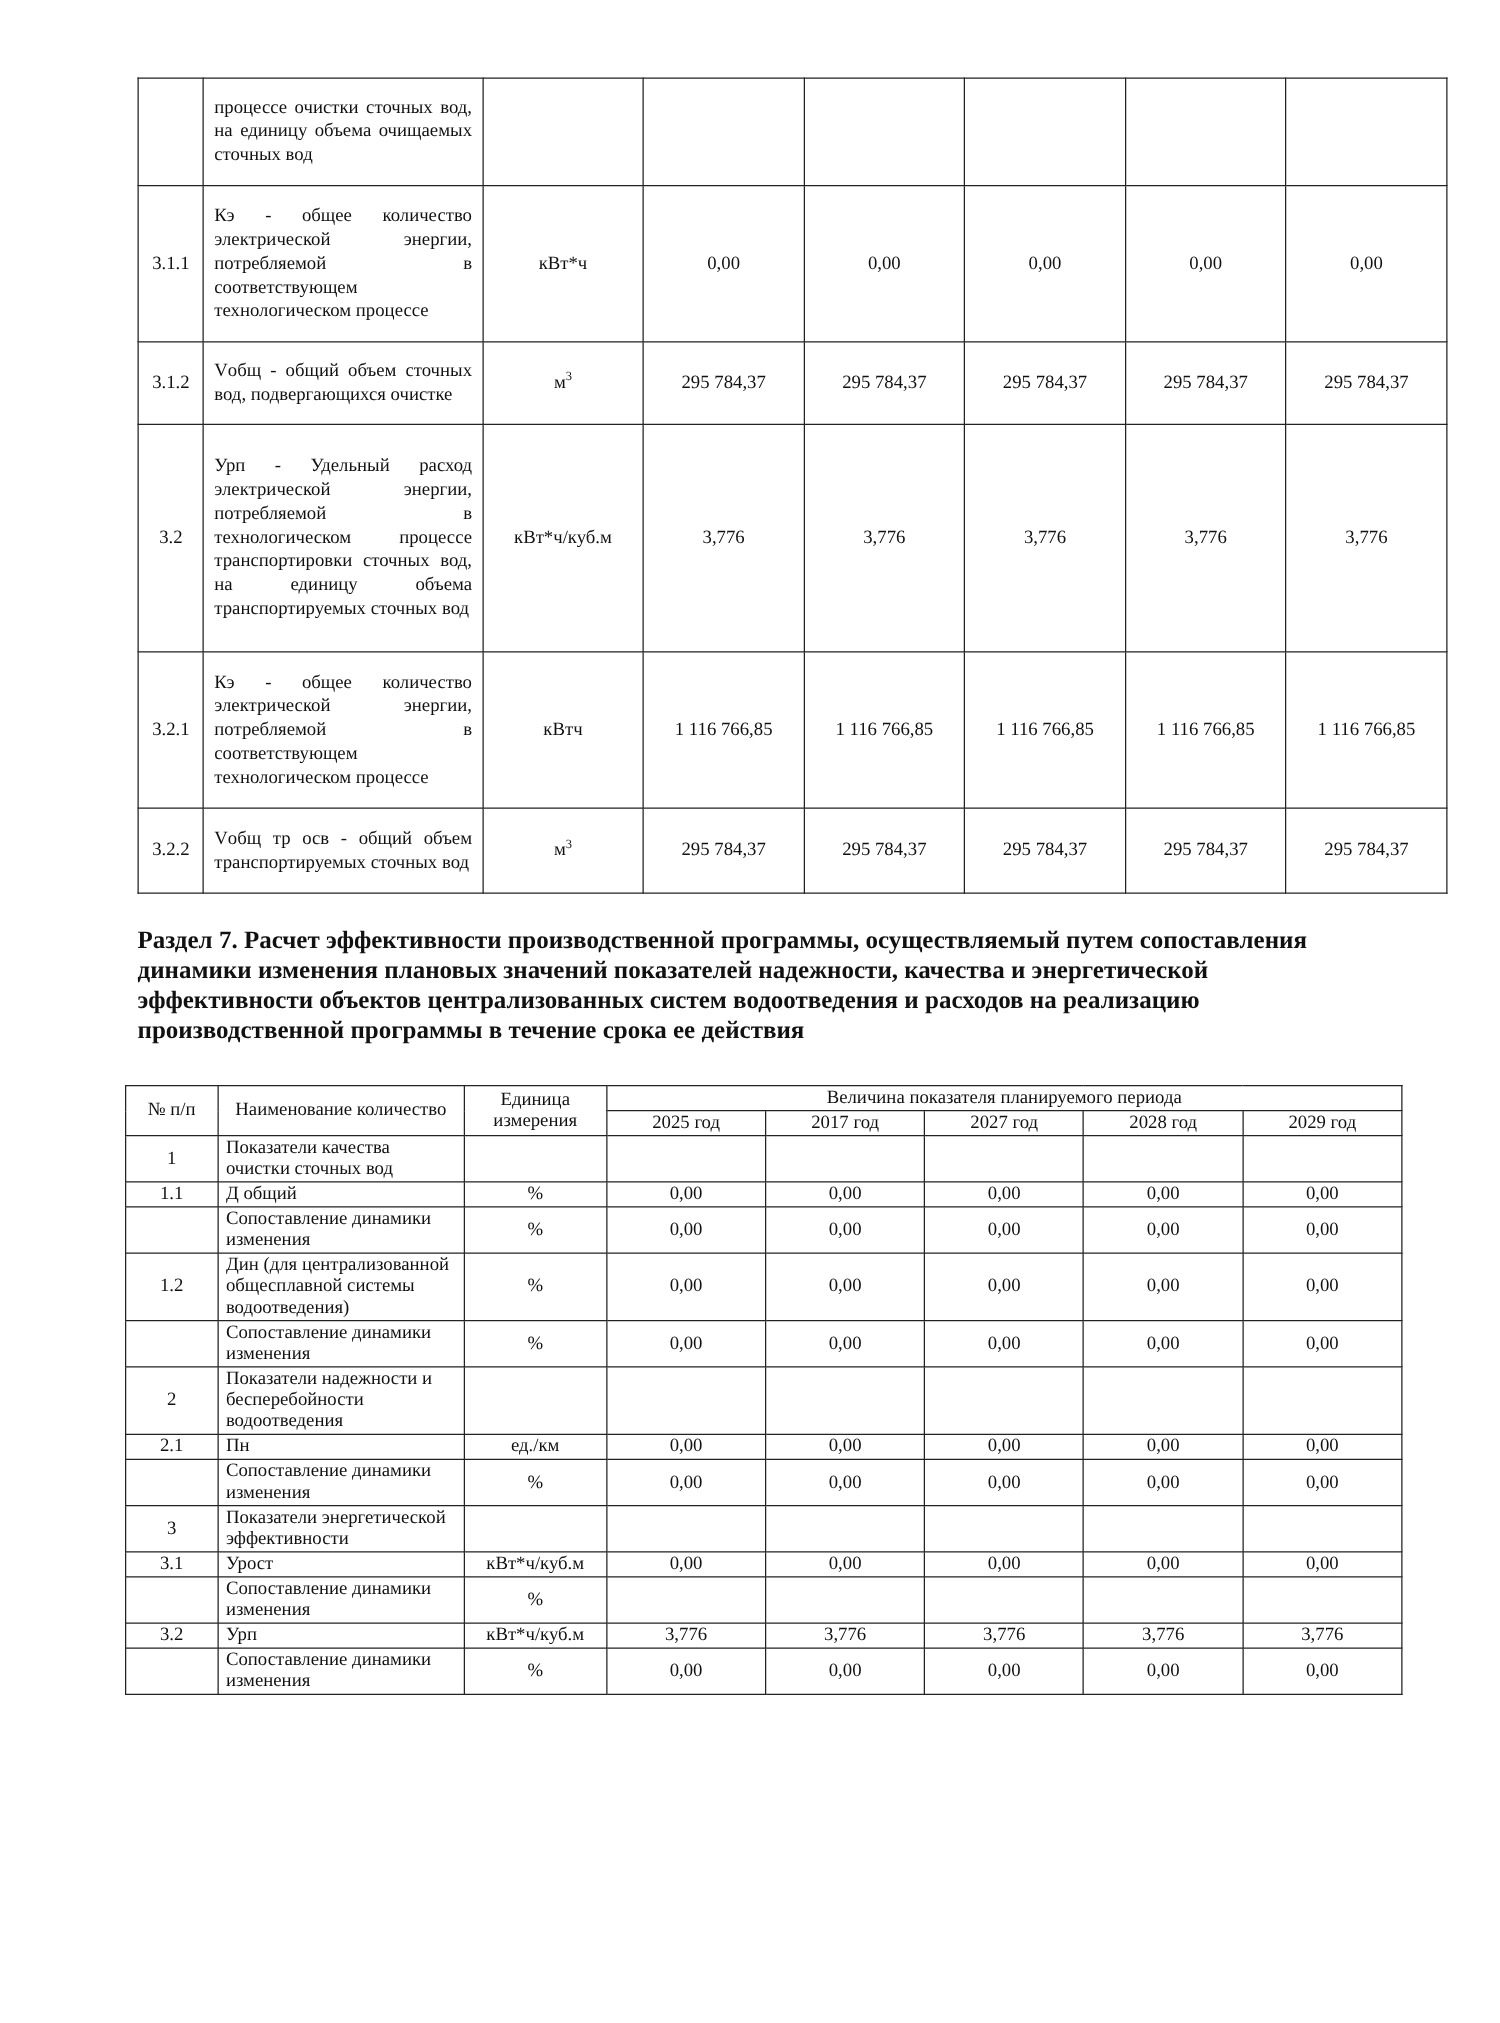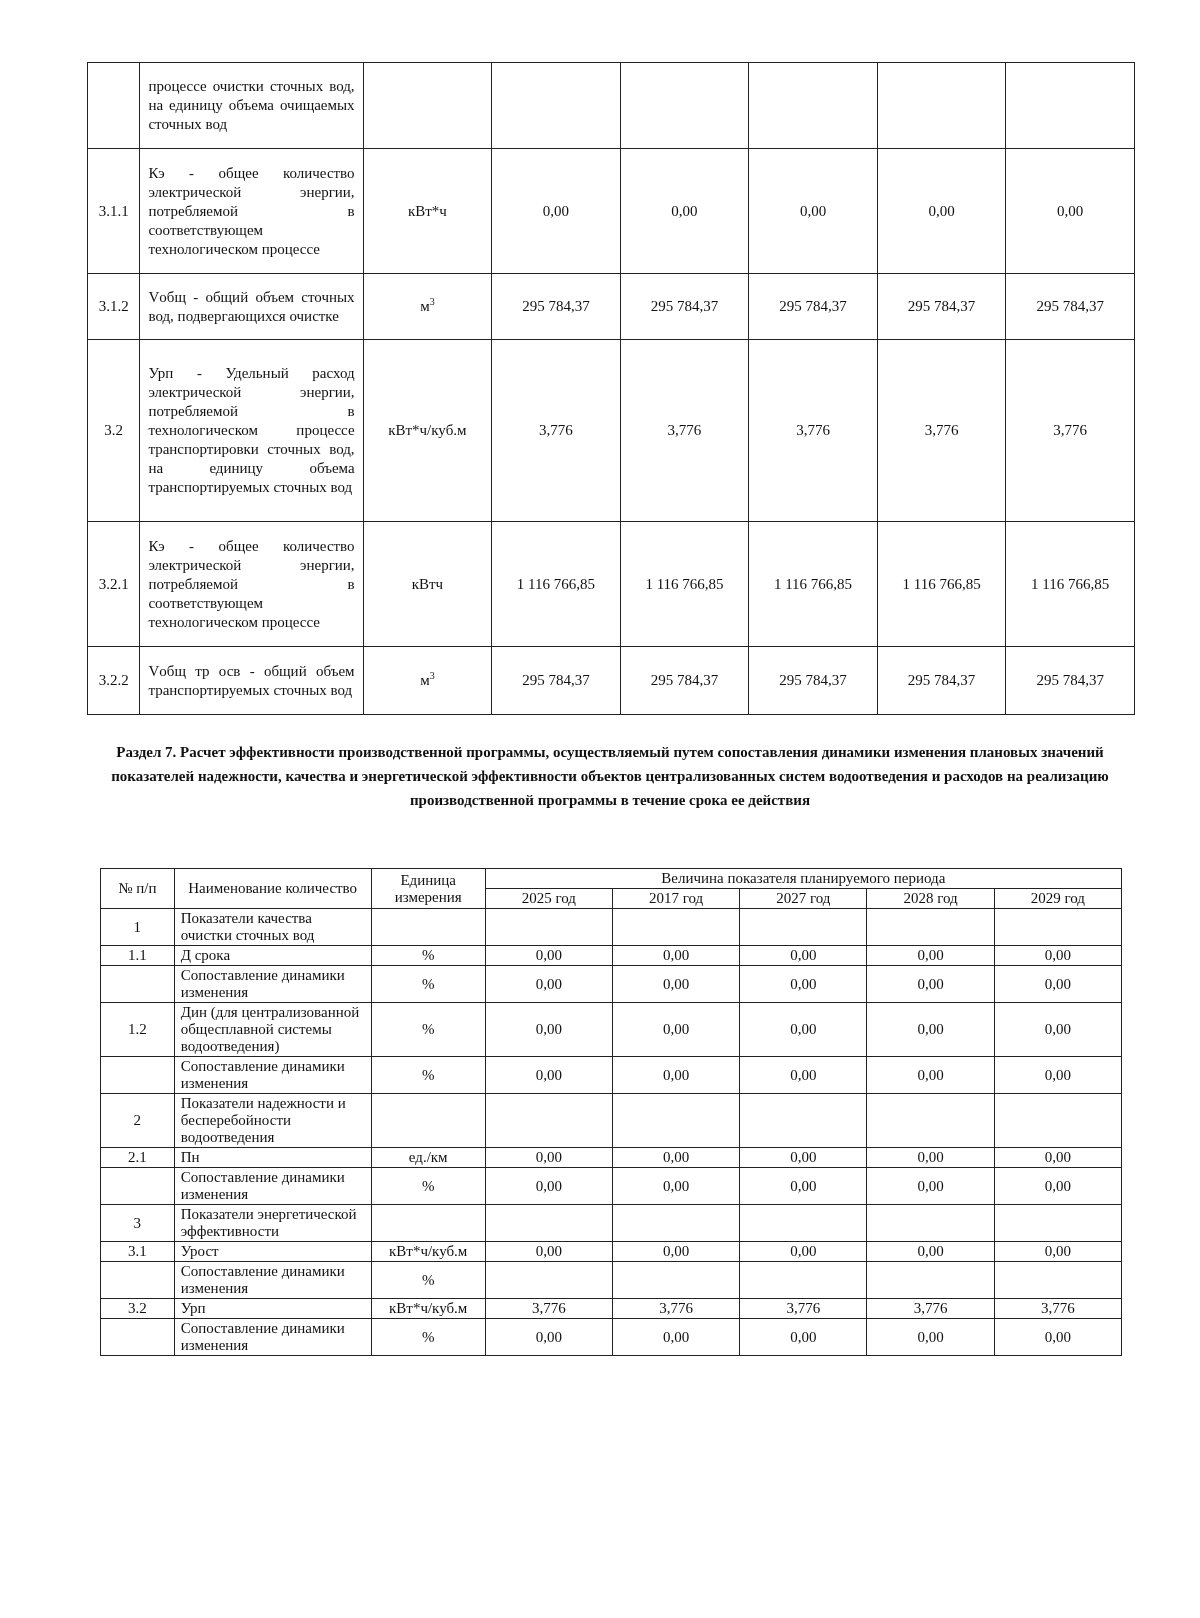--- a/index.html
+++ b/index.html
@@ -1,29 +1,29 @@
 <!DOCTYPE html>
 <html><head>
 <meta charset="utf-8">
 <style>
   html, body { margin: 0; padding: 0; background: #ffffff; }
   body { width: 1200px; height: 1618px; position: relative; font-family: "Liberation Serif", serif; color: #111; }
   table { border-collapse: collapse; position: absolute; }
   td, th { border: 1.5px solid #222; padding: 0 6px; vertical-align: middle; font-weight: normal; }
   
-  #t1 { left: 87px; top: 62px; width: 1048px; font-size: 15px; }
+  #t1 { left: 110px; top: 62px; width: 1048px; font-size: 15px; }
   #t1 td { line-height: 19px; }
   #t1 td.num { text-align: center; width: 42px; padding: 0 4px; }
   #t1 td.name { text-align: justify; width: 200px; padding: 2px 8px 2px 8px; }
   #t1 td.unit { text-align: center; width: 112px; }
   #t1 td.val { text-align: center; width: 112px; }
   .justify-last { text-align-last: left; }
   
-  #heading { position: absolute; left: 110px; top: 740px; width: 1000px; text-align: center;
-             font-family: "Liberation Serif", serif; font-weight: bold; font-size: 15px; line-height: 24px; }
+  #heading { position: absolute; left: 110px; top: 740px; width: 1000px; text-align: left;
+             font-family: "Liberation Serif", serif; font-weight: bold; font-size: 20px; line-height: 24px; }
   
   #t2 { left: 100px; top: 868px; width: 1022px; font-size: 15px; }
   #t2 td { line-height: 17px; padding: 1px 6px; }
   #t2 td.num { text-align: center; width: 60px; }
   #t2 td.name { text-align: left; width: 182px; }
   #t2 td.unit { text-align: center; width: 100px; }
   #t2 td.val { text-align: center; width: 113px; }
   #t2 td.hdr { text-align: center; }
   sup { font-size: 10px; line-height: 0; }
 </style>
@@ -119,21 +119,21 @@
         <td class="name">Показатели качества очистки сточных вод</td>
         <td class="unit"></td>
         <td class="val"></td>
         <td class="val"></td>
         <td class="val"></td>
         <td class="val"></td>
         <td class="val"></td>
       </tr>
       <tr>
         <td class="num">1.1</td>
-        <td class="name">Д срока</td>
+        <td class="name">Д общий</td>
         <td class="unit">%</td>
         <td class="val">0,00</td>
         <td class="val">0,00</td>
         <td class="val">0,00</td>
         <td class="val">0,00</td>
         <td class="val">0,00</td>
       </tr>
       <tr>
         <td class="num"></td>
         <td class="name">Сопоставление динамики изменения</td>

